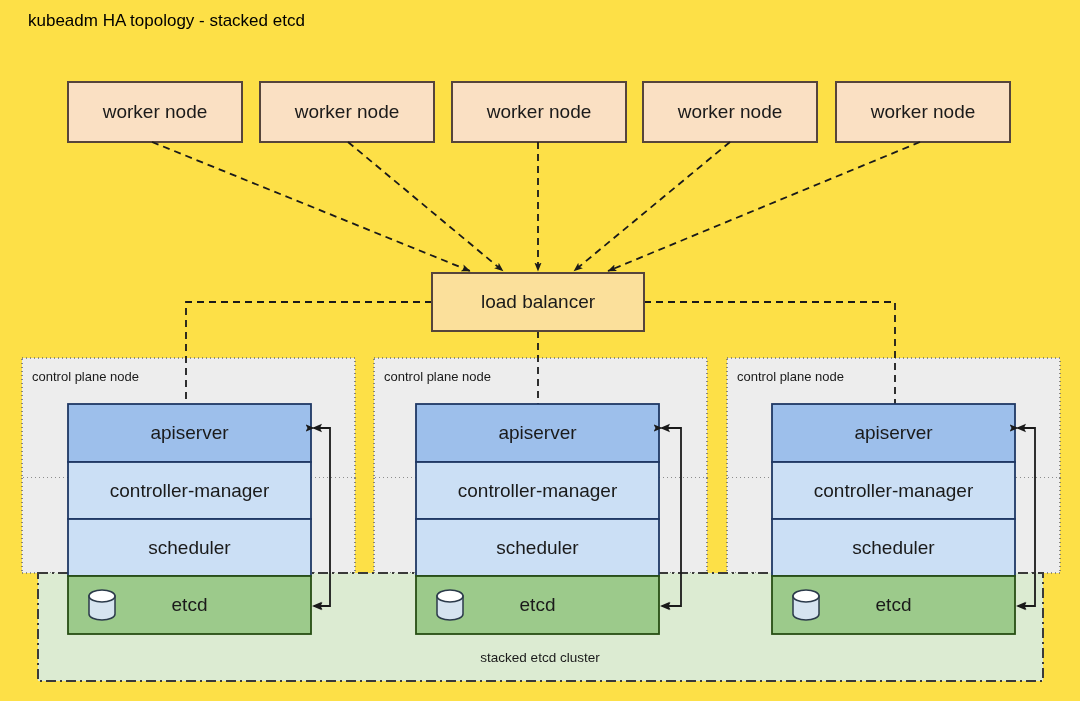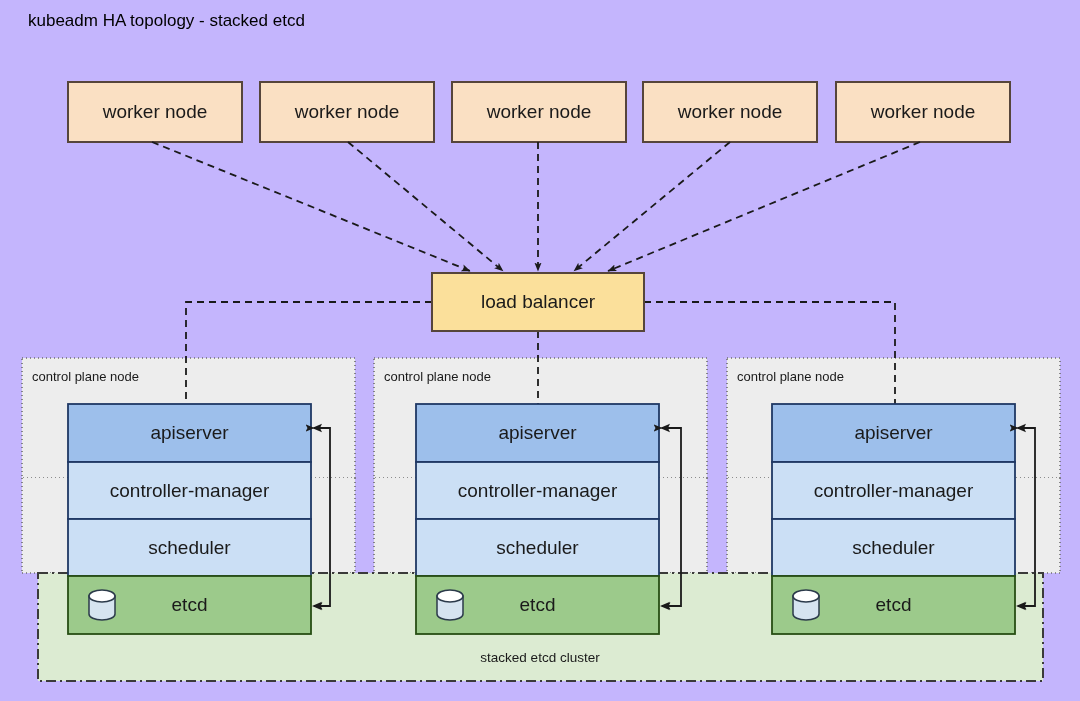--- a/index.html
+++ b/index.html
@@ -9,21 +9,21 @@
     background: #ffffff;
   }
   body {
     font-family: "Liberation Sans", sans-serif;
     color: #000000;
   }
   #canvas {
     position: relative;
     width: 1080px;
     height: 701px;
-    background: #c4b5fd;
+    background: #fde047;
     overflow: hidden;
   }
   #diagram-svg {
     position: absolute;
     left: 0;
     top: 0;
     width: 1080px;
     height: 701px;
   }
   .svg-label {

